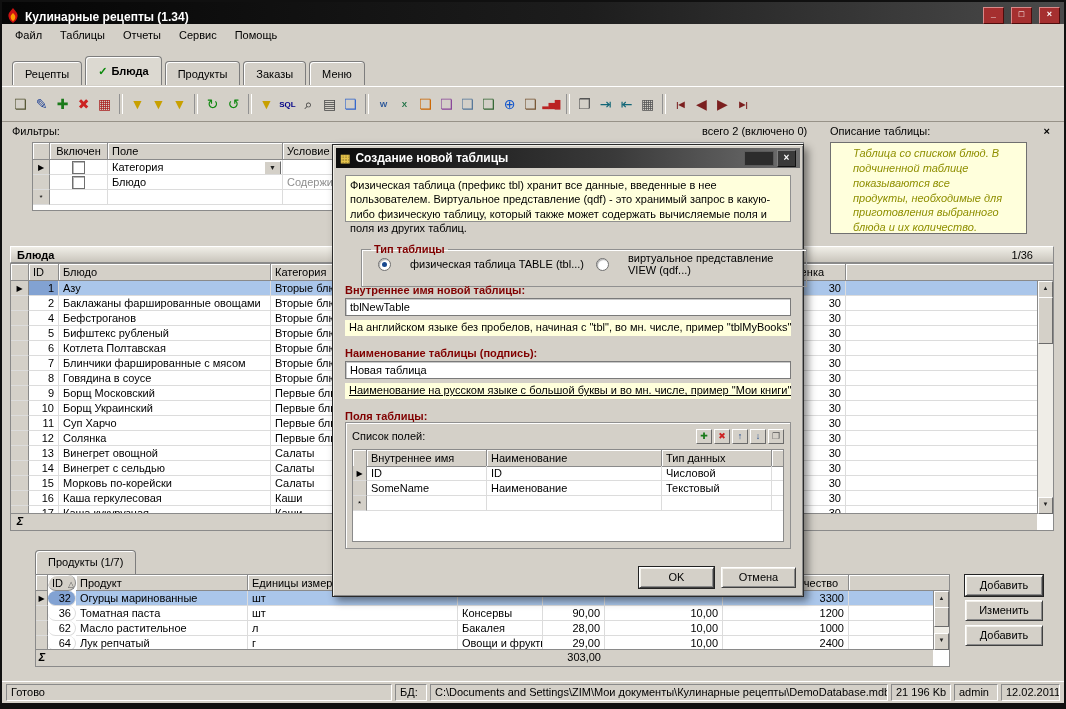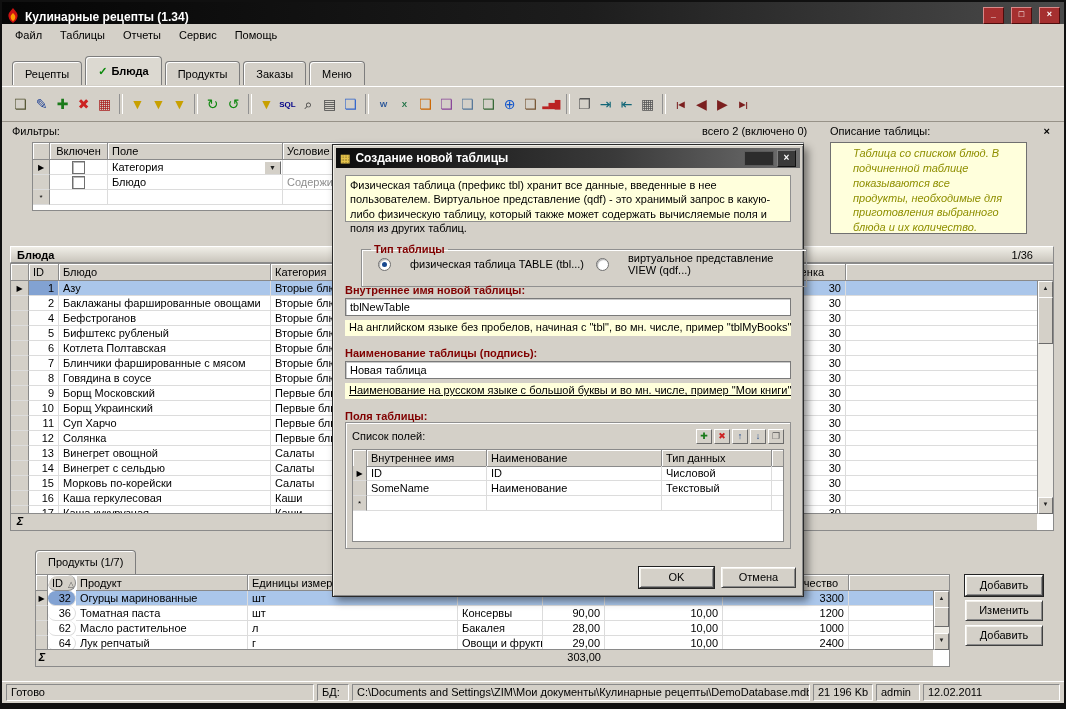--- a/index.html
+++ b/index.html
@@ -500,21 +500,21 @@
       <div class="sb-thumb" style="top:16px;height:18px;"></div>
       <div class="sb-btn down">▼</div>
     </div>
   </div>
 
   <div class="side-btn default" style="top:573px;">Добавить</div>
   <div class="side-btn" style="top:598px;">Изменить</div>
   <div class="side-btn" style="top:623px;">Добавить</div>
 
   <div class="statusbar">
-    <span class="sb-panel" style="width:308px;">Готово</span>
+    <span class="sb-panel" style="width:386px;">Готово</span>
     <span class="sb-panel" style="width:32px;">БД:</span>
     <span class="sb-panel" style="width:458px;">C:\Documents and Settings\ZIM\Мои документы\Кулинарные рецепты\DemoDatabase.mdb</span>
     <span class="sb-panel" style="width:60px;">21 196 Kb</span>
     <span class="sb-panel" style="width:44px;">admin</span>
     <span class="sb-panel" style="flex:1;">12.02.2011</span>
   </div>
   <div class="bottom-edge"></div>
 
   <div class="dialog">
     <div class="dlg-title">

